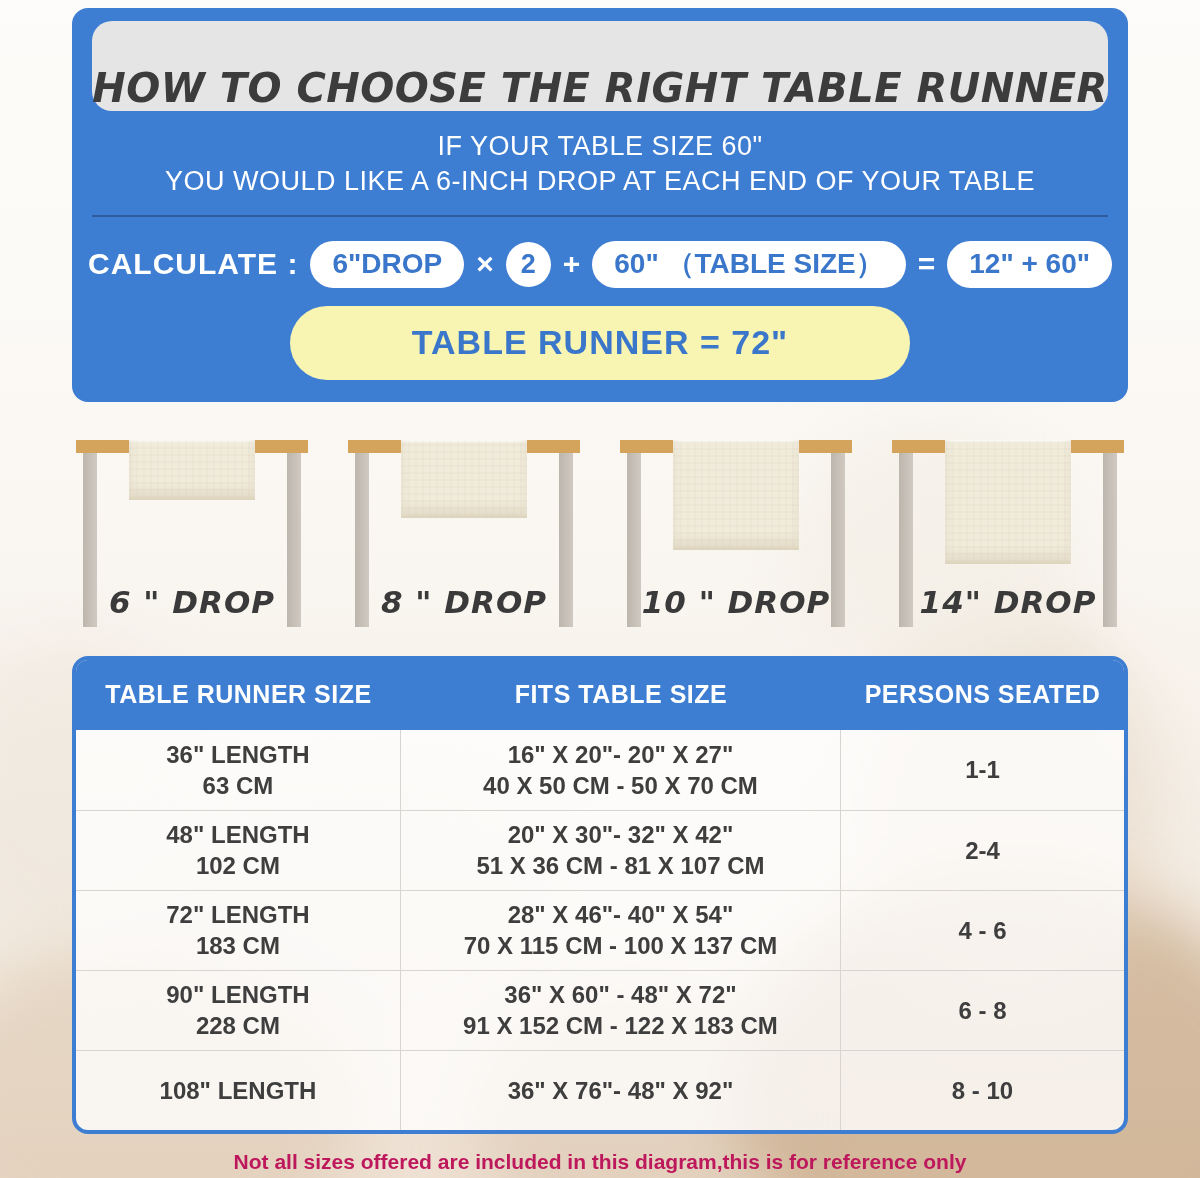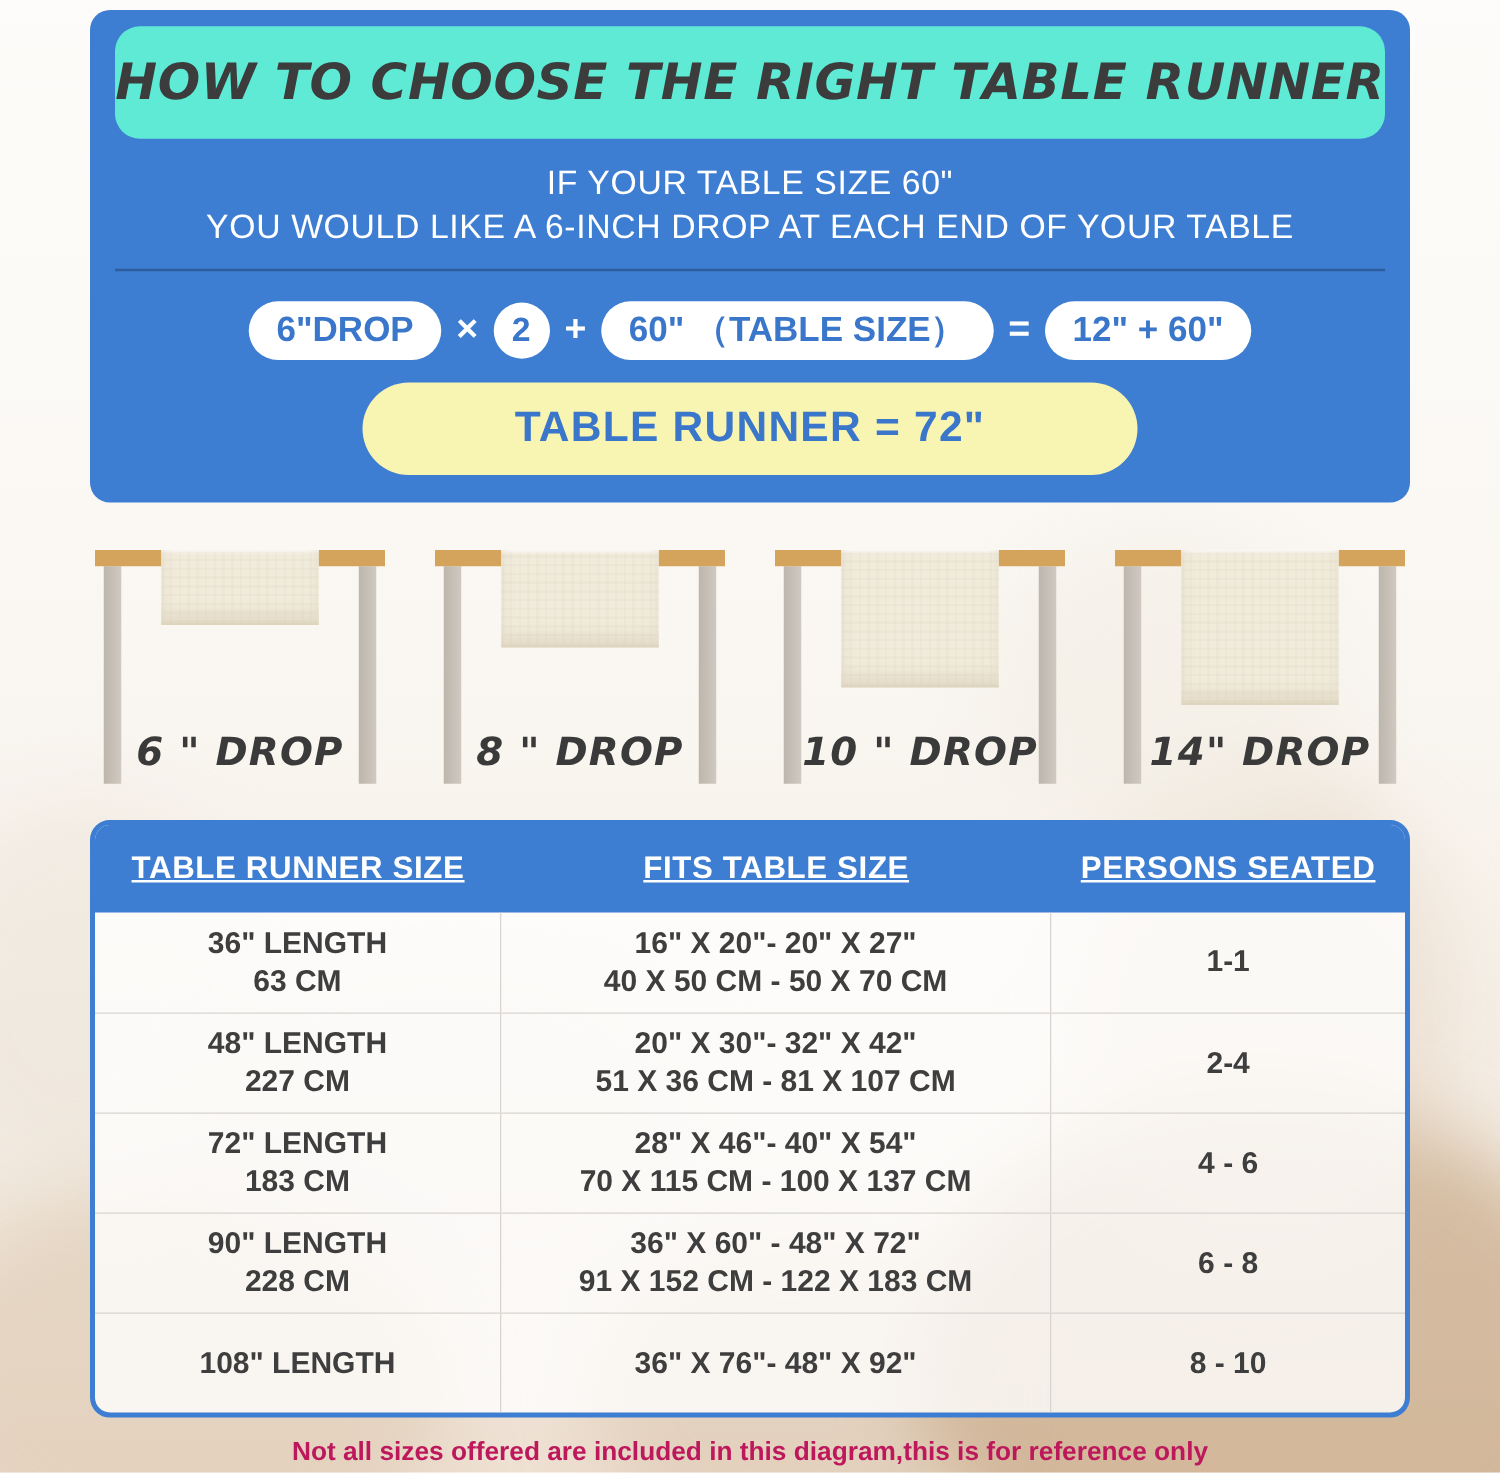--- a/index.html
+++ b/index.html
@@ -20,22 +20,22 @@
   .blob-g { left:-60px;  top:640px;     width:260px; height:300px; background:rgba(236,226,214,0.45); }
 
   .content { position:relative; z-index:1; }
 
   
   .header-panel {
     width:1056px; margin:8px auto 0; background:#3d7dd2; border-radius:16px;
     padding:13px 20px 22px;
   }
   .title-box {
-    background:#5eead4; border-radius:20px; height:90px;
-    display:flex; align-items:center; justify-content:center;
+    background:#e5e5e5; border-radius:20px; height:90px;
+    display:flex; align-items:flex-end; justify-content:center;
   }
   .title-box h1 {
     margin:0; font-size:40px; font-weight:bold; font-style:italic;
     color:#3c3c3c; letter-spacing:0.5px; font-family:"DejaVu Sans", sans-serif;
     white-space:nowrap;
   }
   .subline { color:#ffffff; text-align:center; font-size:27px; letter-spacing:0.5px; margin:0; }
   .sub1 { margin-top:20px; }
   .sub2 { margin-top:4px; }
   .hdr-divider { border:none; border-top:2px solid rgba(23,42,72,0.38); margin:18px 0 0; }
@@ -84,21 +84,21 @@
     font-family:"DejaVu Sans", sans-serif; white-space:nowrap;
   }
 
   
   .size-table {
     width:1056px; margin:26px auto 0; border:4px solid #3d7dd2; border-radius:16px;
     overflow:hidden; background:rgba(255,255,255,0.78);
   }
   .thead {
     display:flex; background:#3d7dd2; height:70px; align-items:center;
-    color:#ffffff; font-weight:bold; font-size:25px; letter-spacing:0.5px;text-decoration:underline;
+    color:#ffffff; font-weight:bold; font-size:25px; letter-spacing:0.5px;
   }
   .c1 { width:31%; } .c2 { width:42%; } .c3 { width:27%; }
   .th { text-align:center; }
   .tr { display:flex; align-items:stretch; min-height:80px; border-top:1px solid #d8d4cf; }
   .tr:first-child { border-top:none; }
   .td {
     text-align:center; font-weight:bold; color:#3e3e3e; font-size:24px; line-height:1.3;
     display:flex; flex-direction:column; justify-content:center; padding:8px 4px;
   }
   .td.c1, .td.c2 { border-right:1px solid #d8d4cf; }
@@ -122,20 +122,21 @@
 
   <section class="header-panel">
     <div class="title-box">
       <h1>HOW TO CHOOSE THE RIGHT TABLE RUNNER</h1>
     </div>
     <p class="subline sub1">IF YOUR TABLE SIZE 60"</p>
     <p class="subline sub2">YOU WOULD LIKE A 6-INCH DROP AT EACH END OF YOUR TABLE</p>
     <hr class="hdr-divider">
 
     <div class="calc-row">
+      <span class="calc-label">CALCULATE :</span>
       <span class="pill">6"DROP</span>
       <span class="op">×</span>
       <span class="circle-badge">2</span>
       <span class="op">+</span>
       <span class="pill">60" （TABLE SIZE）</span>
       <span class="op">=</span>
       <span class="pill">12" + 60"</span>
     </div>
 
     <div class="result-pill">TABLE RUNNER = 72"</div>
@@ -188,21 +189,21 @@
         <div class="td c2">
           <div>16" X 20"- 20" X 27"</div>
           <div>40 X 50 CM - 50 X 70 CM</div>
         </div>
         <div class="td c3">1-1</div>
       </div>
 
       <div class="tr">
         <div class="td c1">
           <div>48" LENGTH</div>
-          <div>227 CM</div>
+          <div>102 CM</div>
         </div>
         <div class="td c2">
           <div>20" X 30"- 32" X 42"</div>
           <div>51 X 36 CM - 81 X 107 CM</div>
         </div>
         <div class="td c3">2-4</div>
       </div>
 
       <div class="tr">
         <div class="td c1">

